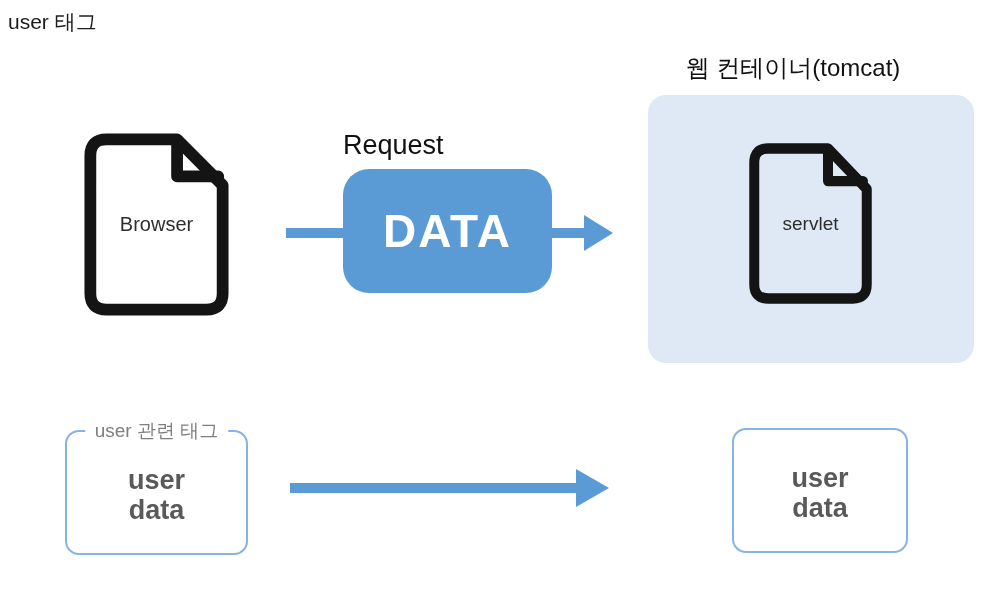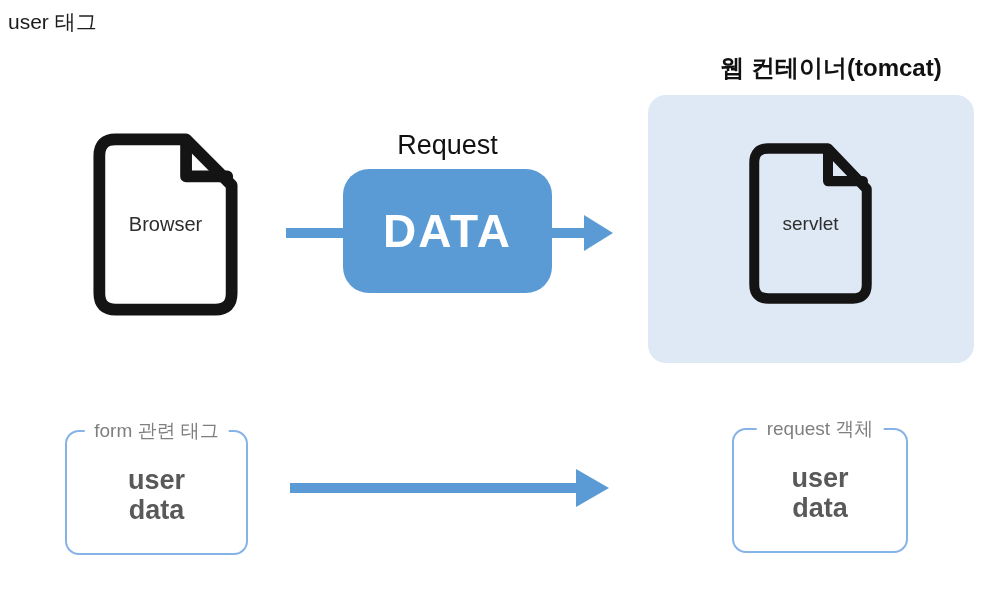--- a/index.html
+++ b/index.html
@@ -23,42 +23,42 @@
     left:8px;top:8px;
     font-size:21px;font-weight:500;color:var(--text-dark);
   }
 
   
   .doc-group{display:flex;align-items:center;justify-content:center;}
   .doc-svg{position:absolute;inset:0;width:100%;height:100%;}
   .doc-stroke{fill:none;stroke:var(--icon-stroke);stroke-width:8;stroke-linejoin:round;stroke-linecap:round;}
   .doc-label{position:relative;font-size:20px;color:#2e2e2e;}
 
-  .browser-group{left:92px;top:132px;width:147px;height:185px;text-align:right;}
+  .browser-group{left:83px;top:132px;width:147px;height:185px;text-align:right;}
   .servlet-group{left:100px;top:47px;width:125px;height:163px;}
   .servlet-group .doc-label{font-size:19px;}
 
   
   .request-label{
-    left:343px;top:130px;width:209px;text-align:center;
+    left:343px;top:130px;width:209px;text-align:left;
     font-size:27px;color:#111;font-weight:500;
   }
   .data-box{
     left:343px;top:169px;width:209px;height:124px;
     background:var(--accent-blue);border-radius:26px;
     display:flex;align-items:center;justify-content:center;
   }
   .data-box .data-text{
     color:#fff;font-size:46px;font-weight:800;letter-spacing:2px;
   }
 
   
   .container-label{
-    left:668px;top:52px;width:326px;text-align:center;
-    font-size:24px;font-weight:700;color:#111;
+    left:630px;top:52px;width:326px;text-align:center;
+    font-size:24px;font-weight:400;color:#111;
   }
   .container-box{
     left:648px;top:95px;width:326px;height:268px;
     background:var(--container-fill);border-radius:18px;padding-left:20px;
   }
 
   
   .arrows{left:0;top:0;width:995px;height:596px;pointer-events:none;}
   .arrow-fill{fill:var(--accent-blue);}
 
@@ -116,26 +116,25 @@
   <div class="abs doc-group servlet-group">
     <svg class="doc-svg" viewBox="0 0 100 125" preserveAspectRatio="none" xmlns="http://www.w3.org/2000/svg">
       <path class="doc-stroke" d="M 64,5 H 16 Q 5,5 5,16 V 109 Q 5,120 16,120 H 84 Q 95,120 95,109 V 36 Z"></path>
       <path class="doc-stroke" d="M 64,6 V 30 H 92"></path>
     </svg>
     <span class="doc-label">servlet</span>
   </div>
 </div>
 
 <div class="abs bracket-box bracket-left">
-  <span class="bracket-legend">form 관련 태그</span>
+  <span class="bracket-legend">user 관련 태그</span>
   <div class="user-data">
     <div>user</div>
     <div>data</div>
   </div>
 </div>
 
 <div class="abs bracket-box bracket-right">
-  <span class="bracket-legend">request 객체</span>
   <div class="user-data">
     <div>user</div>
     <div>data</div>
   </div>
 </div>
 
 </body></html>

